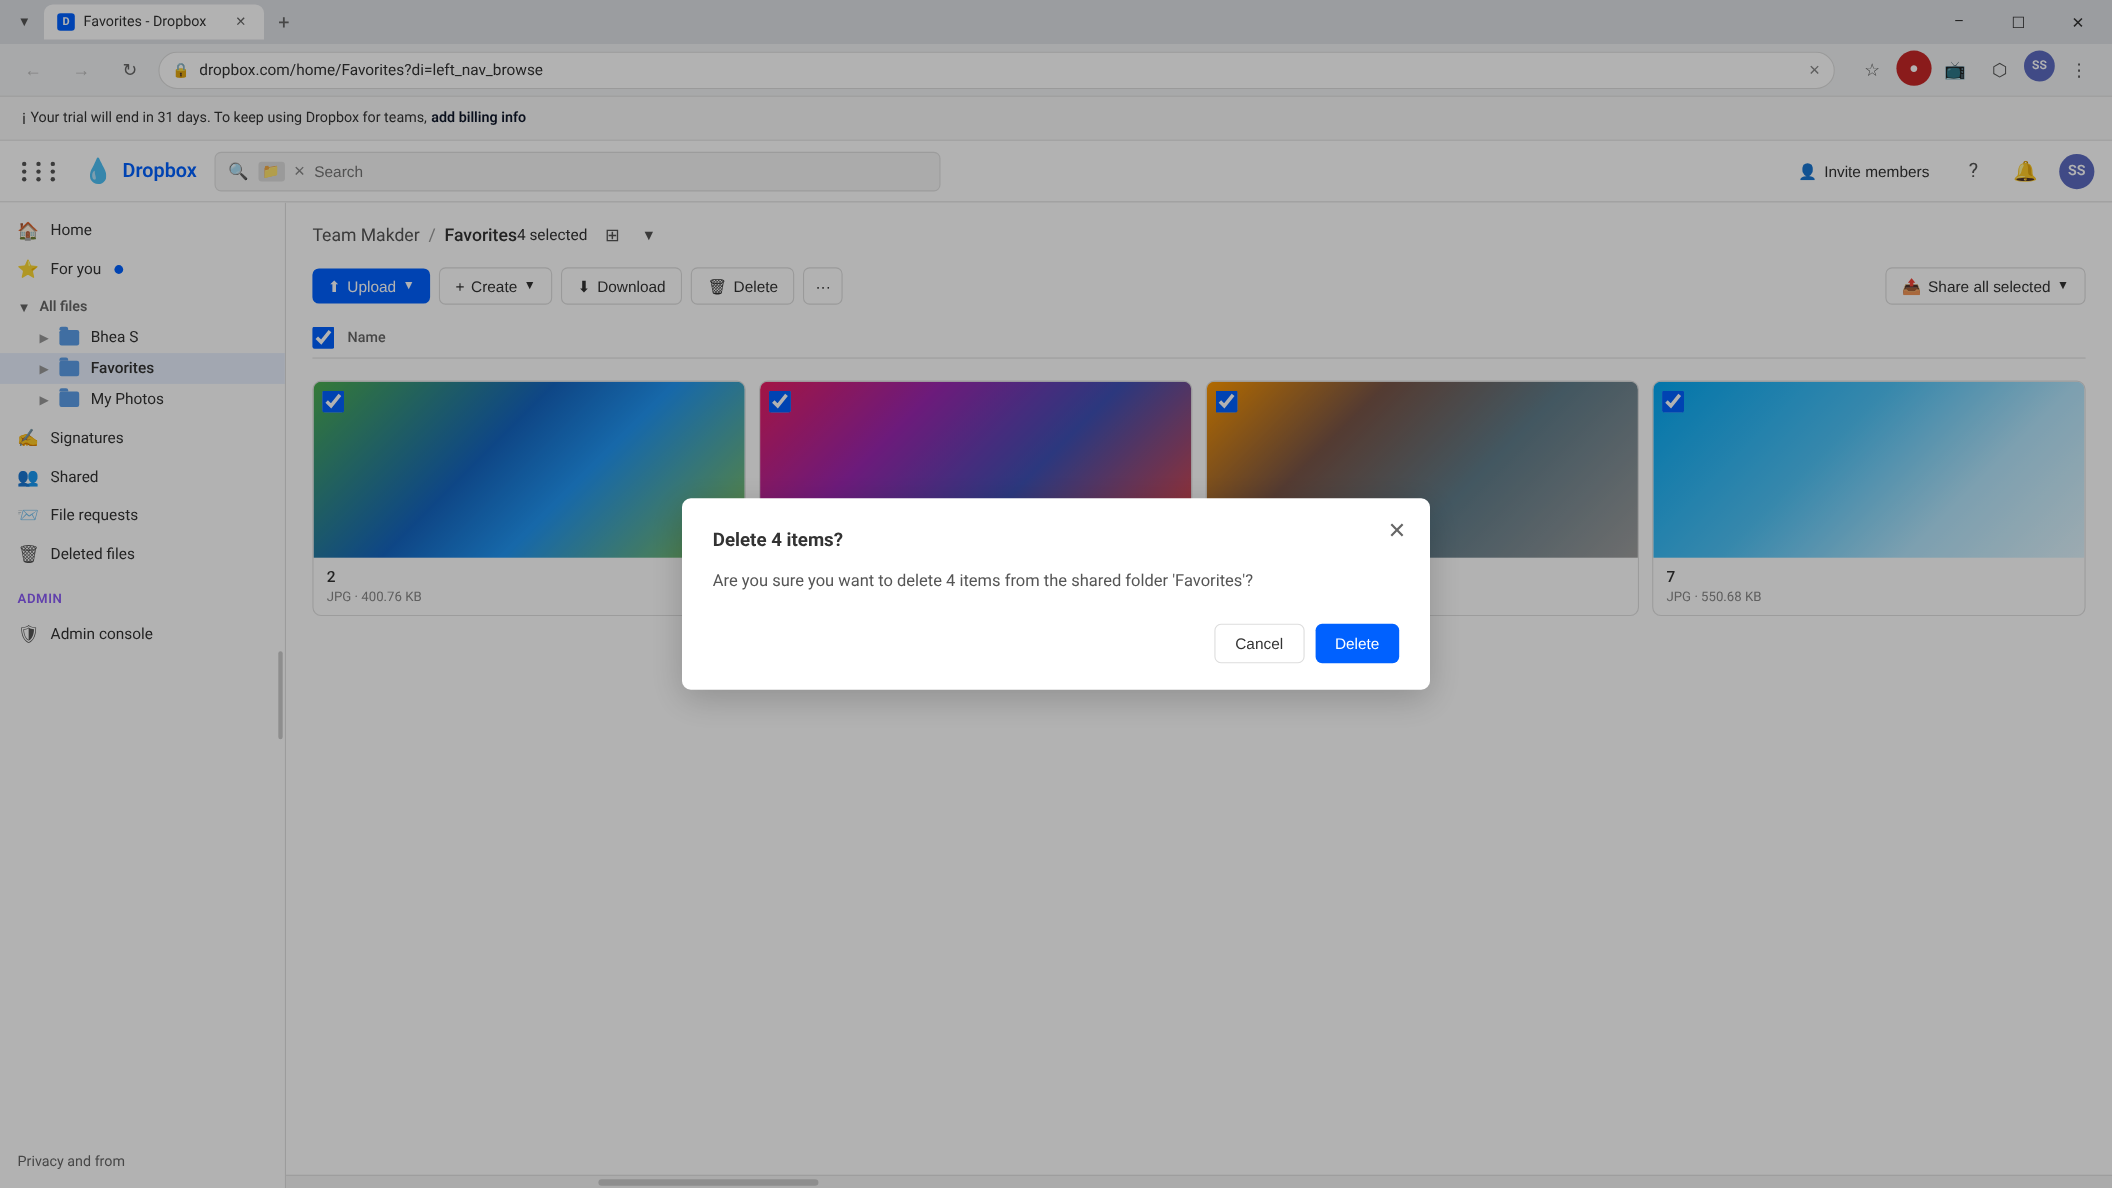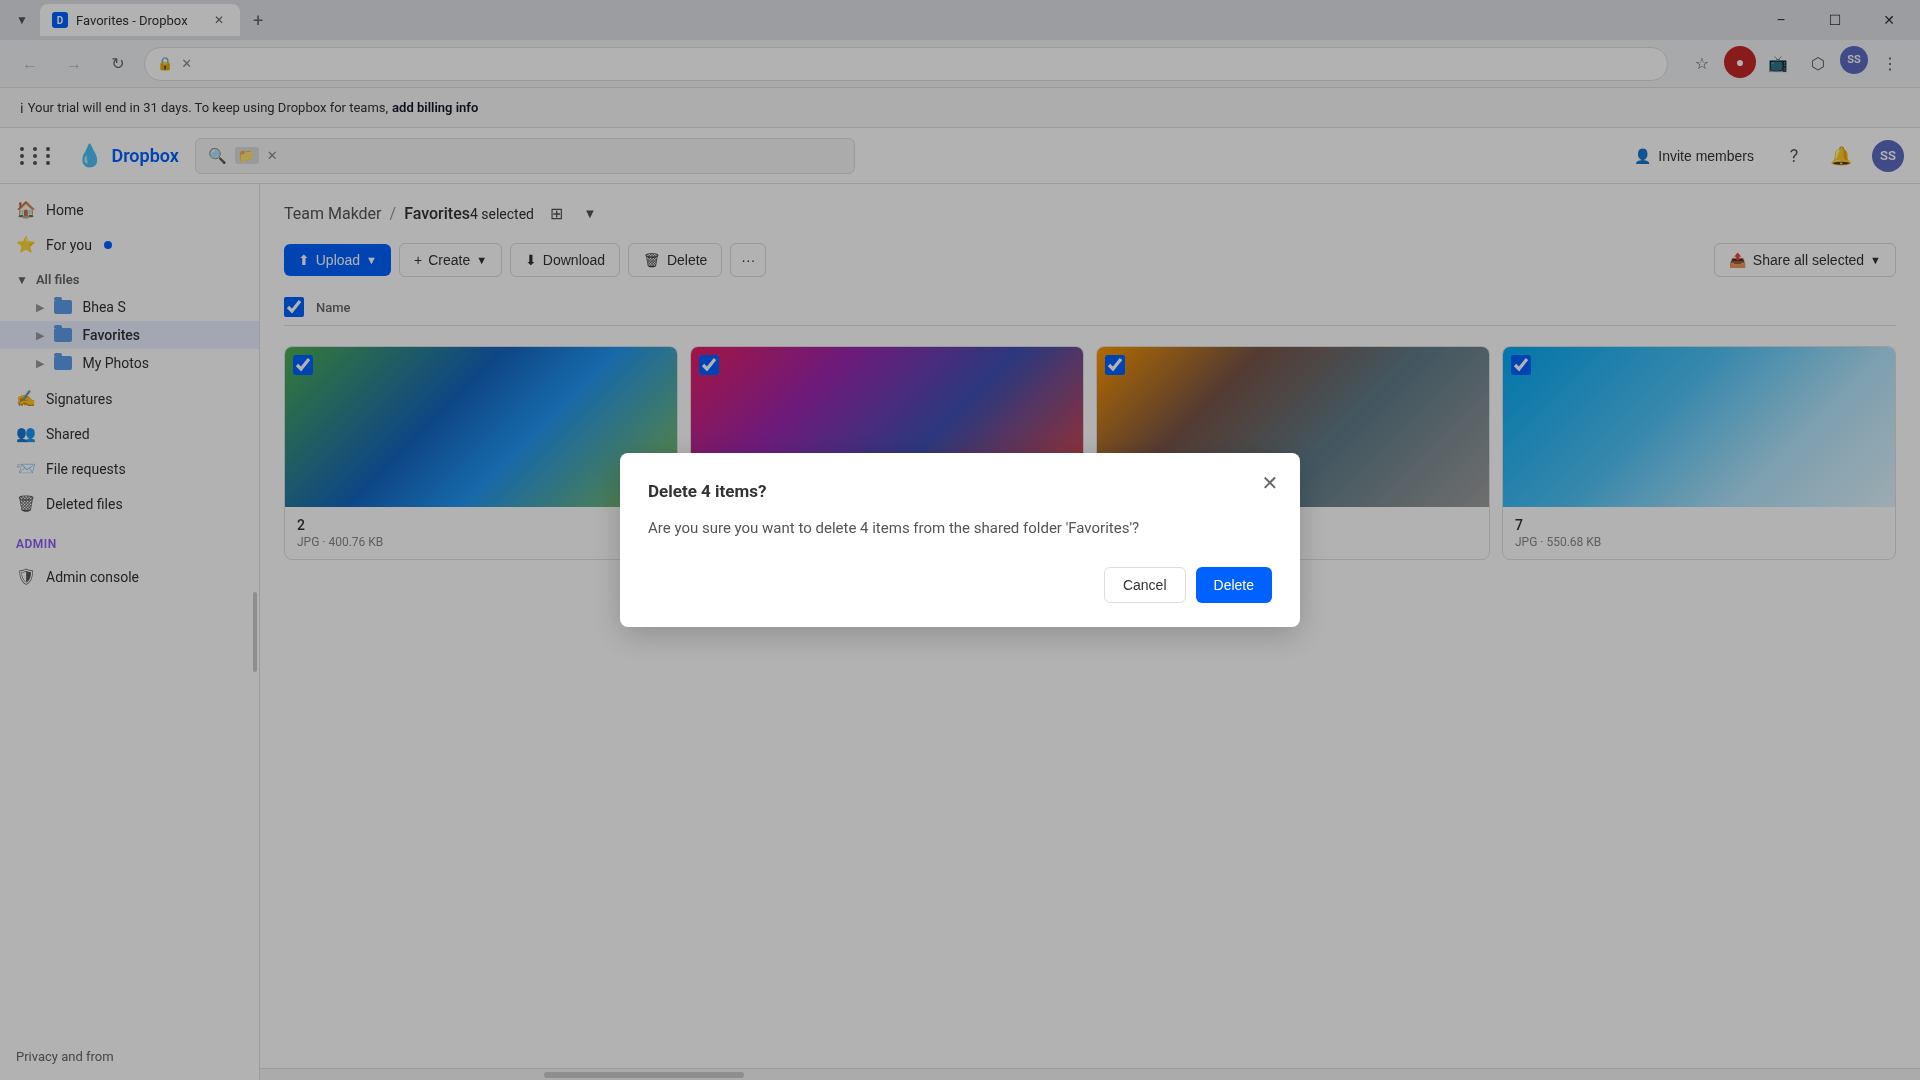--- a/index.html
+++ b/index.html
@@ -131,20 +131,21 @@
       <div class="win-btn close">✕</div>
     </div>
   </div>
 
   <div class="browser-toolbar">
     <div class="nav-btn disabled">←</div>
     <div class="nav-btn disabled">→</div>
     <div class="nav-btn">↻</div>
     <div class="address-bar">
       <span style="color:#555;font-size:13px;">🔒</span>
+      <span class="address-bar-url">dropbox.com/home/Favorites?di=left_nav_browse</span>
       <span style="color:#888;cursor:pointer;font-size:13px;">✕</span>
     </div>
     <div class="toolbar-icons">
       <div class="toolbar-icon">☆</div>
       <div class="toolbar-icon" style="width:32px;height:32px;background:#c62828;border-radius:50%;display:flex;align-items:center;justify-content:center;color:white;font-size:14px;">●</div>
       <div class="toolbar-icon">📺</div>
       <div class="toolbar-icon">⬡</div>
       <div class="avatar" style="background:#5c6bc0;width:28px;height:28px;font-size:11px;">SS</div>
       <div class="toolbar-icon">⋮</div>
     </div>
@@ -171,20 +172,21 @@
           <div class="grid-dot"></div>
       </div>
       <div class="app-logo">
         <span style="color:#0061ff;font-size:22px;">💧</span>
         <span>Dropbox</span>
       </div>
       <div class="app-search">
         <span style="color:#888;font-size:15px;">🔍</span>
         <span style="color:#888;font-size:13px;background:#ddd;padding:1px 4px;border-radius:3px;">📁</span>
         <span style="color:#888;font-size:13px;cursor:pointer;">✕</span>
+        <input class="search-input" type="text" placeholder="Search" style="">
       </div>
       <div class="app-header-right">
         <button class="invite-btn">
           <span>👤</span>
           <span>Invite members</span>
         </button>
         <div class="header-icon-btn">?</div>
         <div class="header-icon-btn">🔔</div>
         <div class="avatar">SS</div>
       </div>

